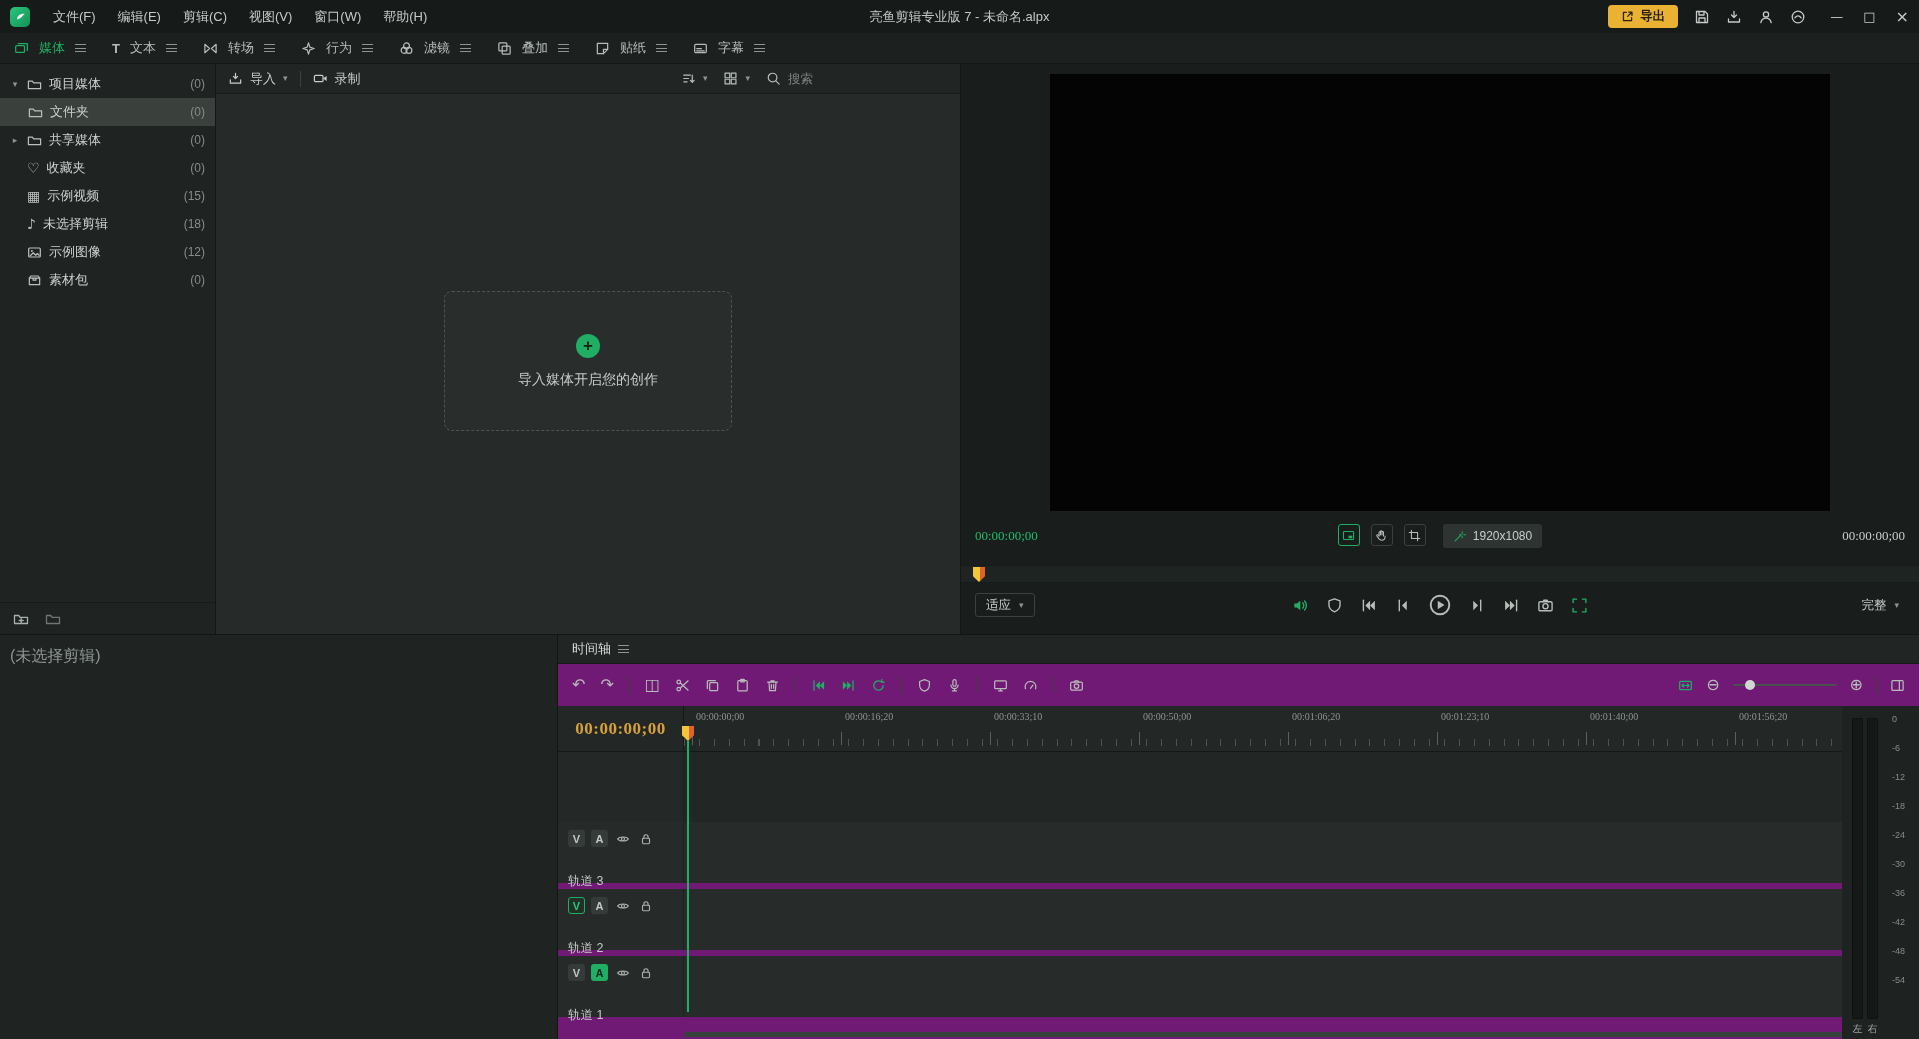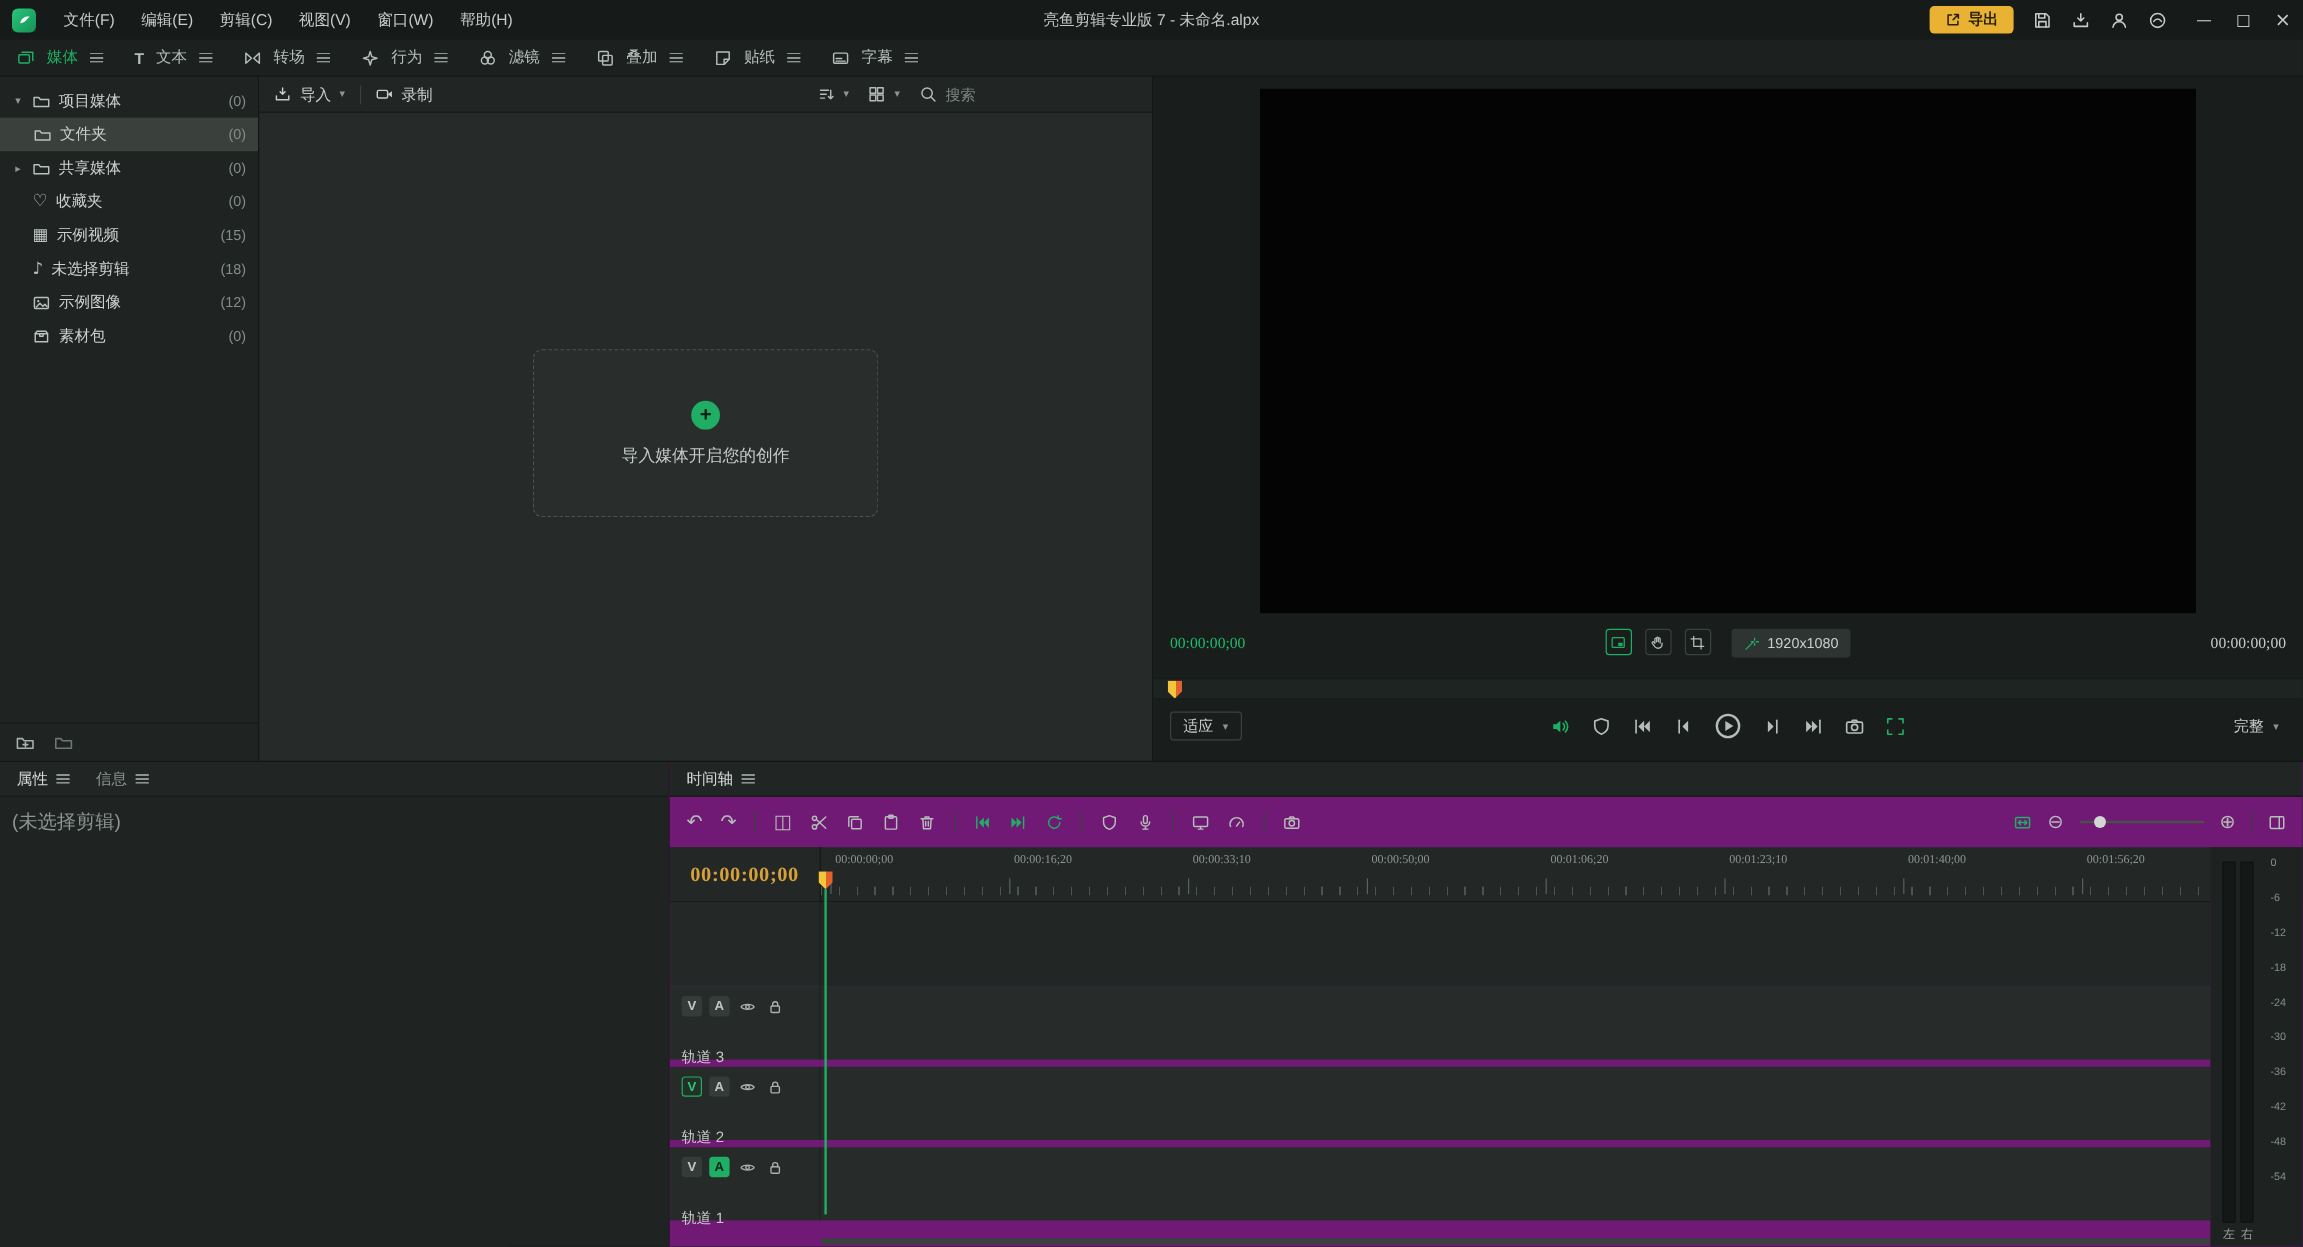--- a/index.html
+++ b/index.html
@@ -643,30 +643,20 @@
           <span>完整</span>
           <span class="caret">▾</span>
         </button>
       </div>
     </section>
   </div>
 
   <div id="lower">
 
     <section id="props">
-      <div class="panel-head">
-        <div class="ph-tab active">
-          <span>属性</span>
-          <span class="hb"></span>
-        </div>
-        <div class="ph-tab">
-          <span>信息</span>
-          <span class="hb"></span>
-        </div>
-      </div>
       <div class="props-empty">(未选择剪辑)</div>
     </section>
 
     <section id="timeline">
       <div class="panel-head">
         <div class="ph-tab active">
           <span>时间轴</span>
           <span class="hb"></span>
         </div>
       </div>

